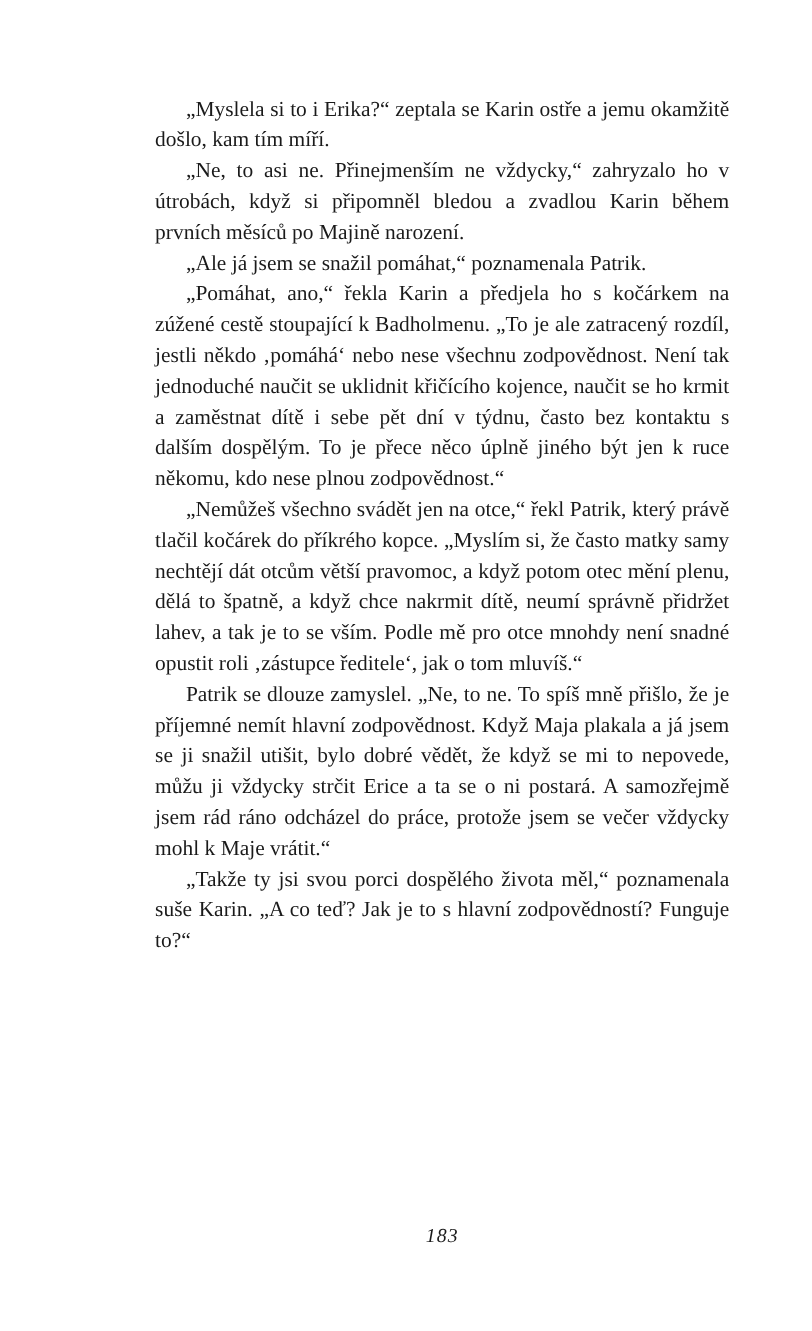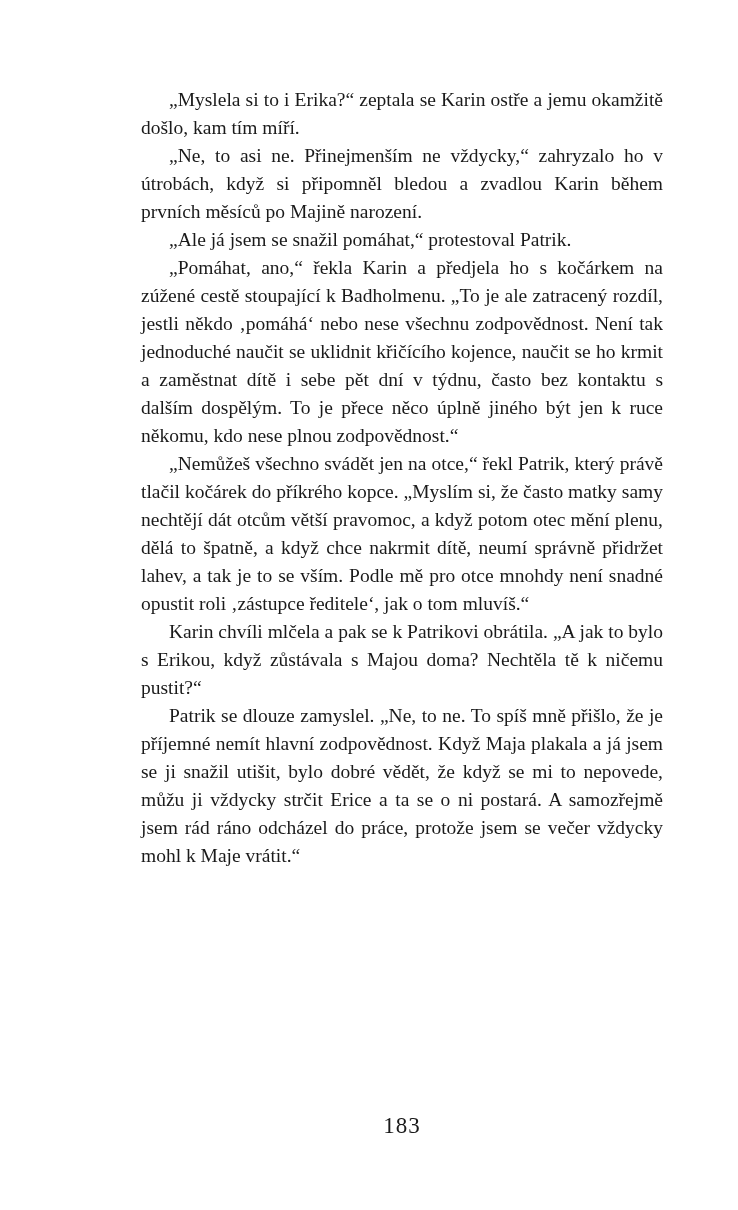--- a/index.html
+++ b/index.html
@@ -32,32 +32,33 @@
     margin: 0;
     padding: 0;
     text-indent: 28px;
   }
   .page-number {
     position: absolute;
     top: 1113px;
     left: 110px;
     width: 522px;
     text-align: center;
-    font-size: 23px;
+    font-size: 18px;
     letter-spacing: 1px;
     color: #1a1a1a;
+    font-style: italic;
   }
 </style>
 </head>
 <body>
 
 <div class="book-page">
   <div class="text-block">
       <p class="para">„Myslela si to i Erika?“ zeptala se Karin ostře a jemu okamžitě došlo, kam tím míří.</p>
       <p class="para">„Ne, to asi ne. Přinejmenším ne vždycky,“ zahryzalo ho v útrobách, když si připomněl bledou a zvadlou Karin během prvních měsíců po Majině narození.</p>
-      <p class="para">„Ale já jsem se snažil pomáhat,“ protestoval Patrik.</p>
+      <p class="para">„Ale já jsem se snažil pomáhat,“ poznamenala Patrik.</p>
       <p class="para">„Pomáhat, ano,“ řekla Karin a předjela ho s kočárkem na zúžené cestě stoupající k Badholmenu. „To je ale zatracený rozdíl, jestli někdo ‚pomáhá‘ nebo nese všechnu zodpovědnost. Není tak jednoduché naučit se uklidnit křičícího kojence, naučit se ho krmit a zaměstnat dítě i sebe pět dní v týdnu, často bez kontaktu s dalším dospělým. To je přece něco úplně jiného být jen k ruce někomu, kdo nese plnou zodpovědnost.“</p>
       <p class="para">„Nemůžeš všechno svádět jen na otce,“ řekl Patrik, který právě tlačil kočárek do příkrého kopce. „Myslím si, že často matky samy nechtějí dát otcům větší pravomoc, a když potom otec mění plenu, dělá to špatně, a když chce nakrmit dítě, neumí správně přidržet lahev, a tak je to se vším. Podle mě pro otce mnohdy není snadné opustit roli ‚zástupce ředitele‘, jak o tom mluvíš.“</p>
-      <p class="para">Karin chvíli mlčela a pak se k Patrikovi obrátila. „A jak to bylo s Erikou, když zůstávala s Majou doma? Nechtěla tě k ničemu pustit?“</p>
       <p class="para">Patrik se dlouze zamyslel. „Ne, to ne. To spíš mně přišlo, že je příjemné nemít hlavní zodpovědnost. Když Maja plakala a já jsem se ji snažil utišit, bylo dobré vědět, že když se mi to nepovede, můžu ji vždycky strčit Erice a ta se o ni postará. A samozřejmě jsem rád ráno odcházel do práce, protože jsem se večer vždycky mohl k Maje vrátit.“</p>
+      <p class="para">„Takže ty jsi svou porci dospělého života měl,“ poznamenala suše Karin. „A co teď? Jak je to s hlavní zodpovědností? Funguje to?“</p>
     </div>
   <div class="page-number">183</div>
 </div>
 
 </body></html>

